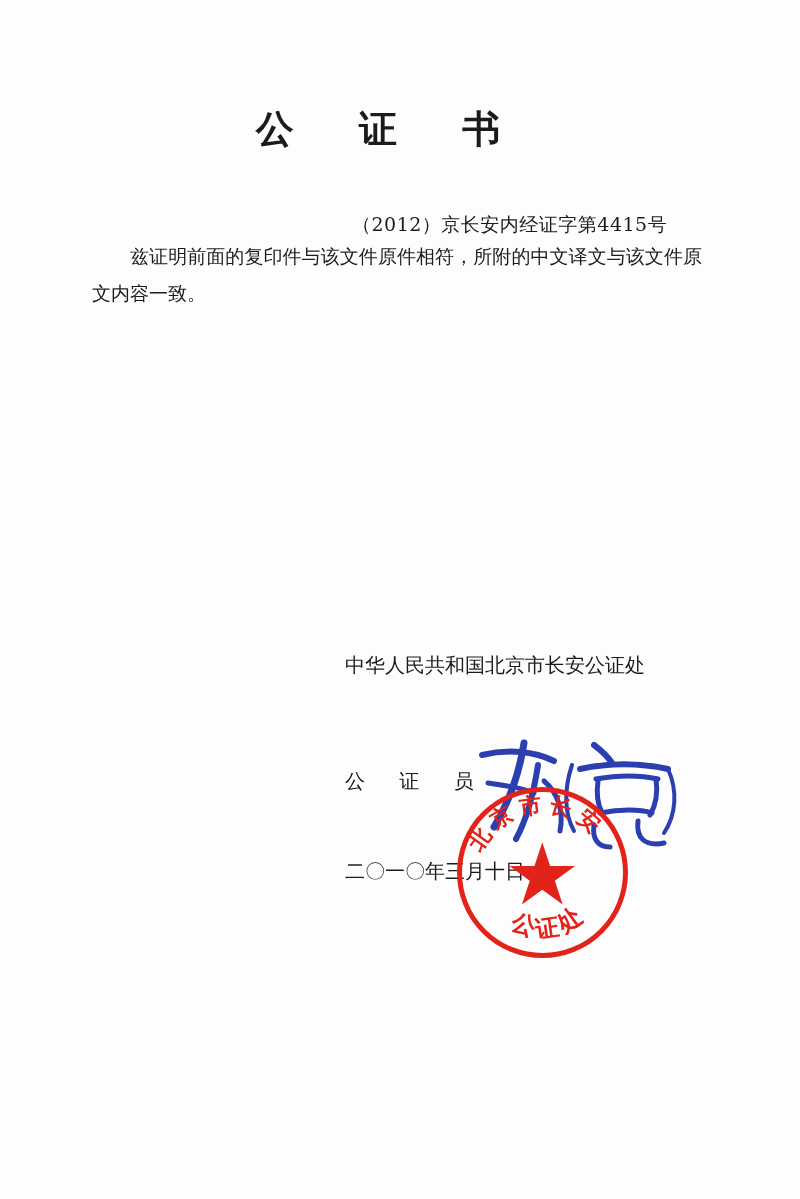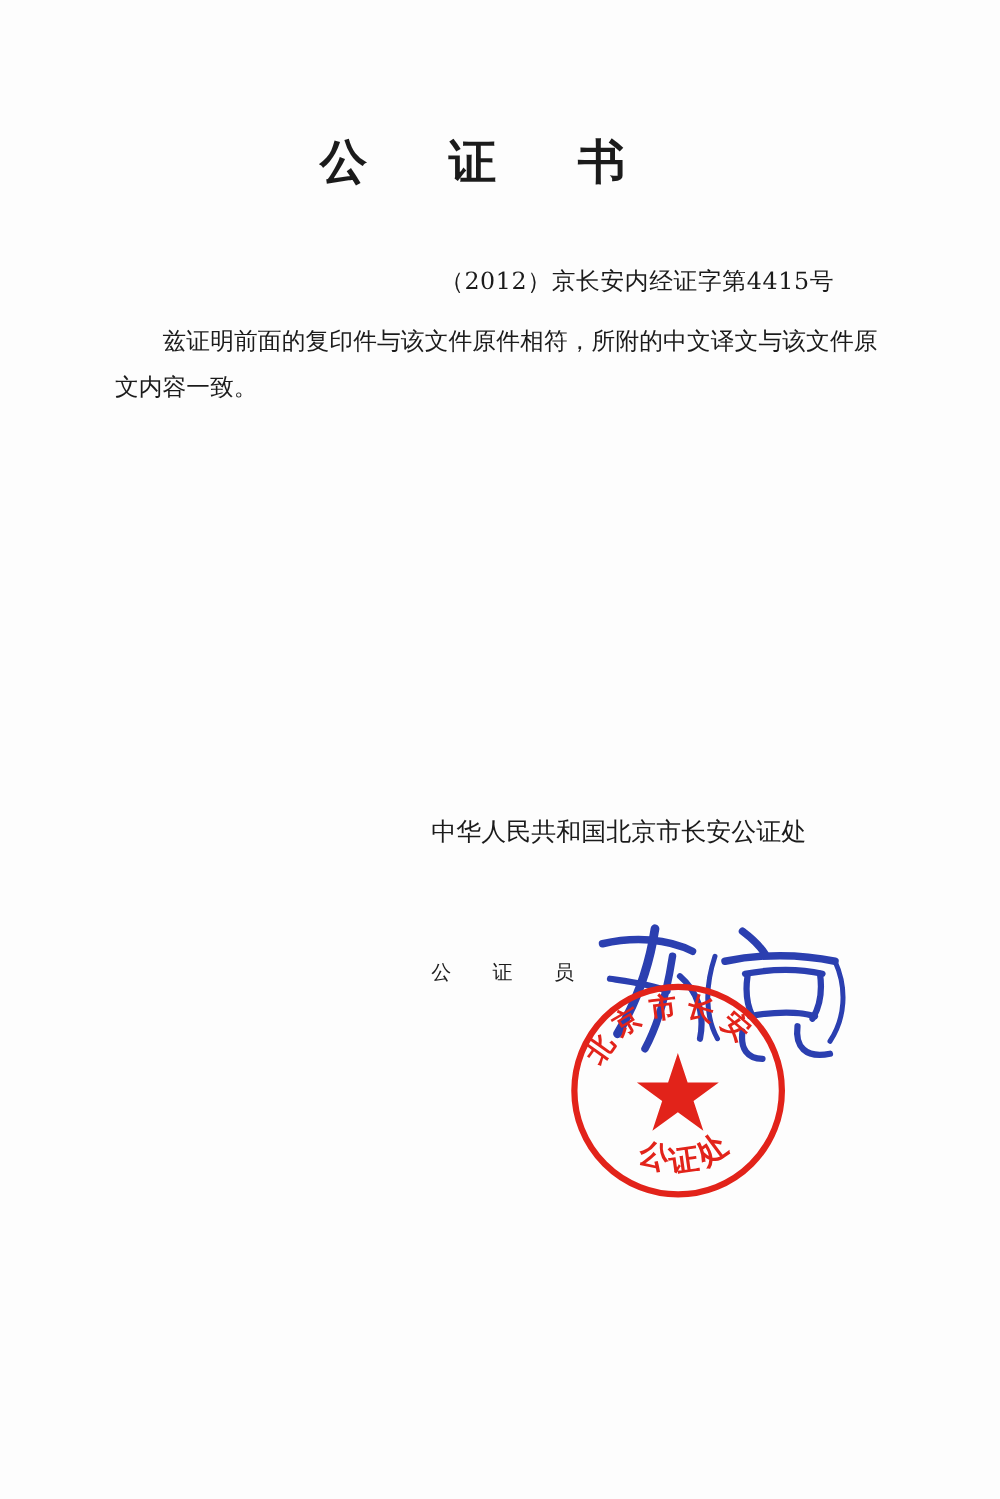--- a/index.html
+++ b/index.html
@@ -45,21 +45,21 @@
     font-size: 19px;
     letter-spacing: 0.5px;
     color: #1b1b1b;
     white-space: nowrap;
     font-family: "DejaVu Serif", "Liberation Serif", serif;
   }
 
   
   .body-text {
     position: absolute;
-    top: 255px;
+    top: 238px;
     left: 92px;
     width: 610px;
     font-size: 19px;
     line-height: 1.95;
     text-indent: 38px;
     color: #1b1b1b;
     text-align: justify;
     font-family: "DejaVu Serif", "Liberation Serif", serif;
   }
 
@@ -70,21 +70,21 @@
     left: 345px;
     font-size: 20px;
     color: #1b1b1b;
     white-space: nowrap;
     font-family: "DejaVu Serif", "Liberation Serif", serif;
   }
   .notary-line {
     position: absolute;
     top: 768px;
     left: 345px;
-    font-size: 16px;
+    font-size: 20px;
     letter-spacing: 14px;
     color: #1b1b1b;
     white-space: nowrap;
     font-family: "DejaVu Serif", "Liberation Serif", serif;
   }
   .date-line {
     position: absolute;
     top: 858px;
     left: 345px;
     font-size: 20px;
@@ -121,20 +121,21 @@
   <div class="doc-title">公 证 书</div>
 
   <div class="cert-no">（2012）京长安内经证字第4415号</div>
 
   <div class="body-text">兹证明前面的复印件与该文件原件相符，所附的中文译文与该文件原文内容一致。</div>
 
   <div class="issuer">中华人民共和国北京市长安公证处</div>
 
   <div class="notary-line">公 证 员</div>
 
+  <div class="date-line">二〇一〇年三月十日</div>
 
   <svg class="signature" viewBox="0 0 230 120">
     <g fill="none" stroke="#2b3fb0" stroke-linecap="round" stroke-linejoin="round">
 
       <path d="M14 20 C40 14, 66 16, 86 26" stroke-width="6"></path>
       <path d="M56 8 C52 34, 44 62, 26 92" stroke-width="7"></path>
       <path d="M20 48 C34 50, 52 52, 66 58" stroke-width="5"></path>
       <path d="M70 30 C66 56, 60 82, 48 104" stroke-width="6"></path>
       <path d="M76 46 C90 58, 96 76, 92 96" stroke-width="5"></path>
 

